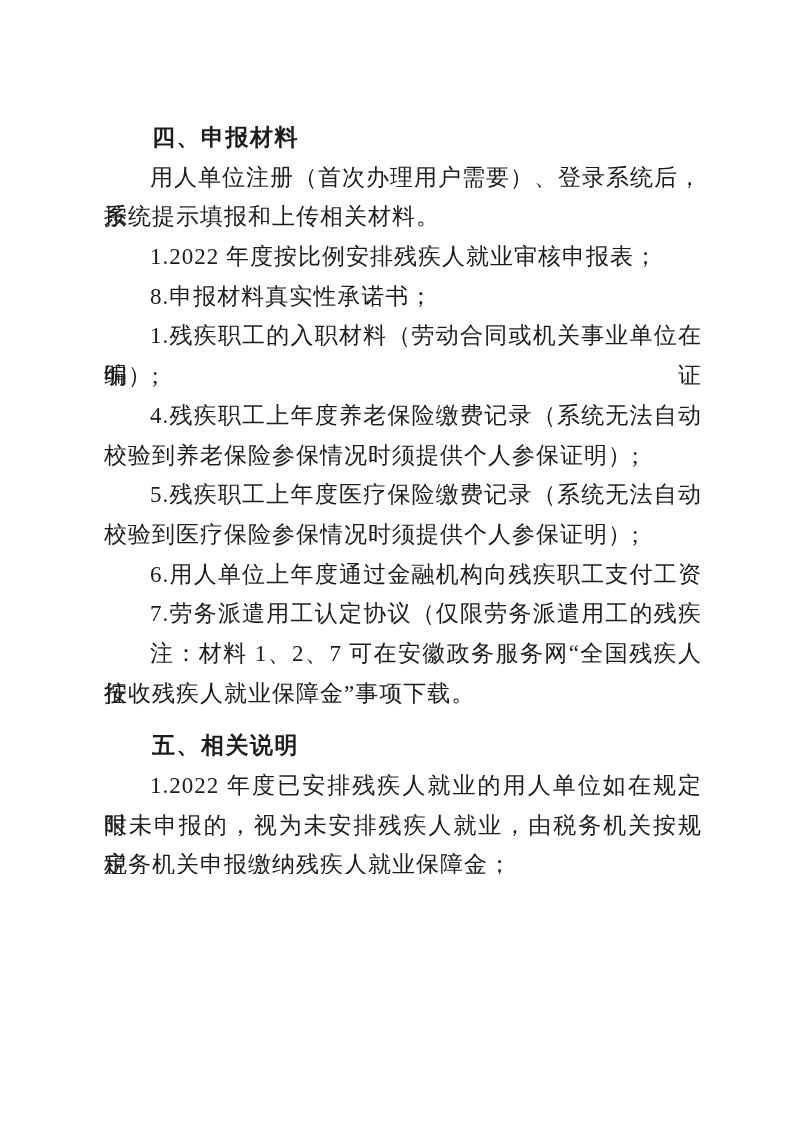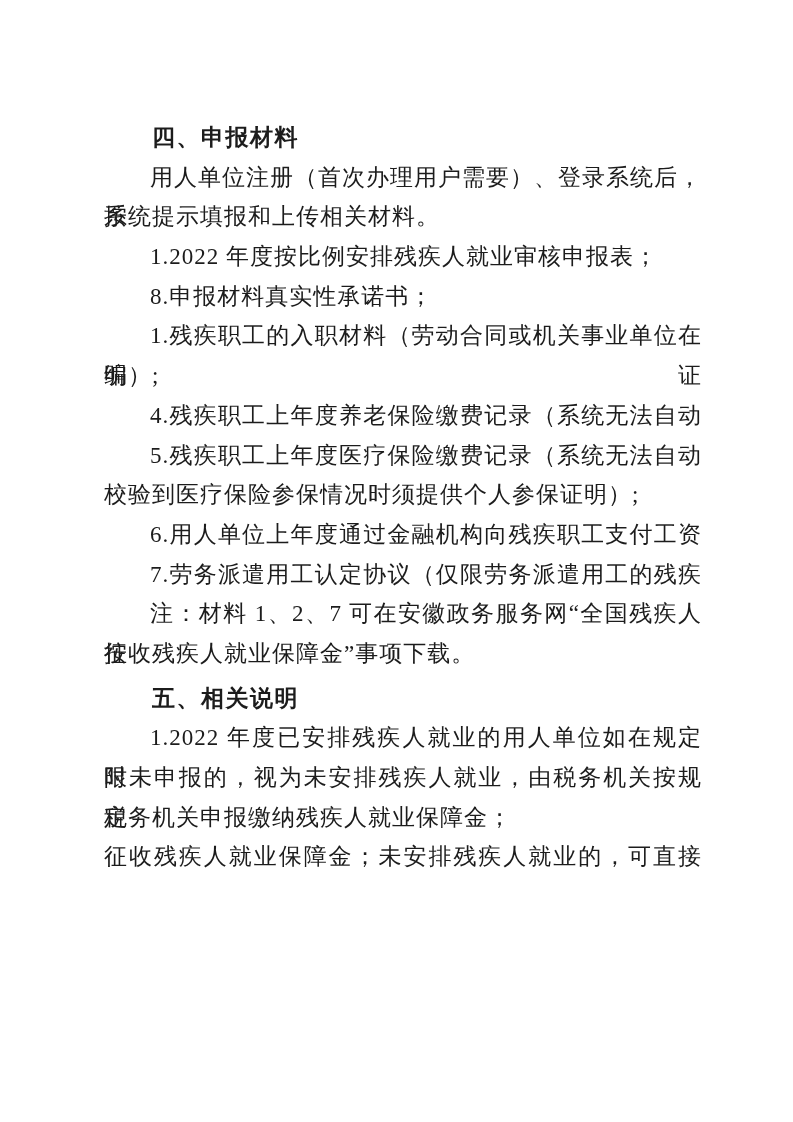--- a/index.html
+++ b/index.html
@@ -34,21 +34,21 @@
     text-align: justify;
     text-align-last: justify;
   }
   .line.last { white-space: nowrap; }
   .heading {
     font-family: "Liberation Sans", "DejaVu Sans", sans-serif;
     font-weight: 700;
     text-indent: 48px;
     letter-spacing: 1.5px;
   }
-  .heading.second { margin-top: 5px; }
+  .heading.second { margin-top: 13px; }
   .page-number {
     position: absolute;
     left: 112px;
     top: 999px;
     font-size: 21px;
     line-height: 28px;
     letter-spacing: 2px;
     color: #1c1c1c;
   }
 </style>
@@ -58,20 +58,21 @@
 <div class="page">
   <div class="doc" id="doc-body">
       <div class="line heading">四、申报材料</div>
       <div class="line indent fill">用人单位注册（首次办理用户需要）、登录系统后，按</div>
       <div class="line last">系统提示填报和上传相关材料。</div>
       <div class="line indent last">1.2022 年度按比例安排残疾人就业审核申报表；</div>
       <div class="line indent last">8.申报材料真实性承诺书；</div>
       <div class="line indent fill">1.残疾职工的入职材料（劳动合同或机关事业单位在编证</div>
       <div class="line last">明）;</div>
       <div class="line indent fill">4.残疾职工上年度养老保险缴费记录（系统无法自动</div>
+      <div class="line last">校验到养老保险参保情况时须提供个人参保证明）;</div>
       <div class="line indent fill">5.残疾职工上年度医疗保险缴费记录（系统无法自动</div>
       <div class="line last">校验到医疗保险参保情况时须提供个人参保证明）;</div>
       <div class="line indent fill">6.用人单位上年度通过金融机构向残疾职工支付工资</div>
       <div class="line indent fill">7.劳务派遣用工认定协议（仅限劳务派遣用工的残疾</div>
       <div class="line indent fill">注：材料 1、2、7 可在安徽政务服务网“全国残疾人按</div>
       <div class="line last">征收残疾人就业保障金”事项下载。</div>
       <div class="line heading second">五、相关说明</div>
       <div class="line indent fill">1.2022 年度已安排残疾人就业的用人单位如在规定时</div>
       <div class="line fill">限未申报的，视为未安排残疾人就业，由税务机关按规定</div>
       <div class="line last">税务机关申报缴纳残疾人就业保障金；</div>

